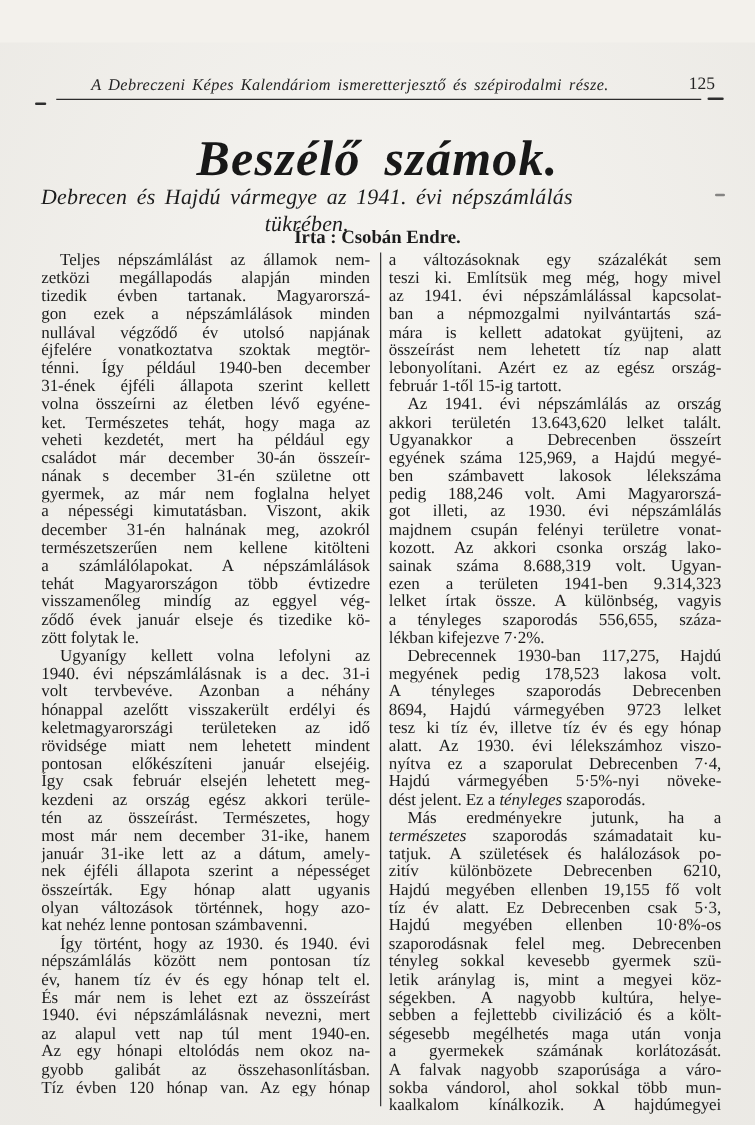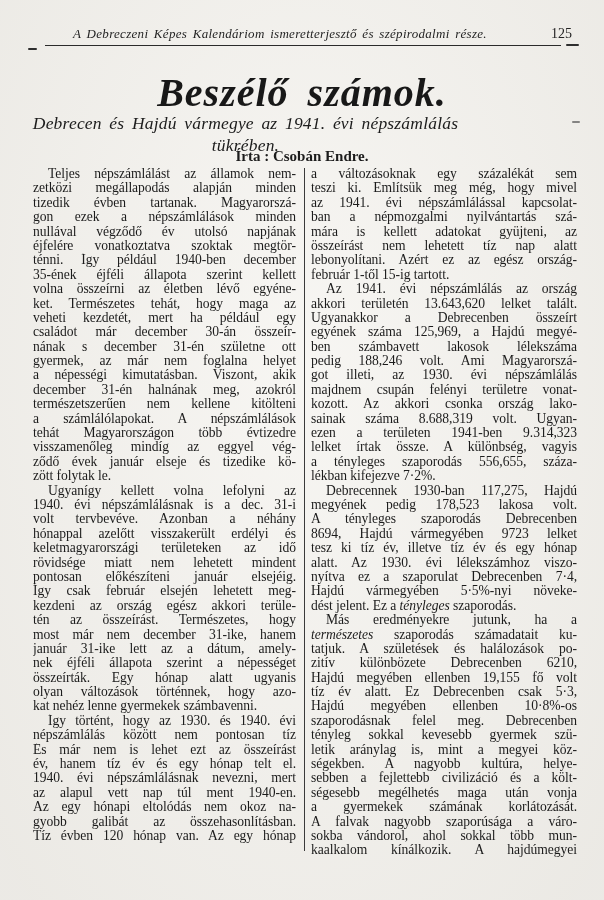--- a/index.html
+++ b/index.html
@@ -9,20 +9,21 @@
     font-family: "Liberation Serif", serif;
     color: #1b1b1b;
     overflow: hidden;
     position: relative;
   }
   .page {
     position: absolute; inset: 0;
     background:
       radial-gradient(ellipse at 50% 40%, rgba(255,255,255,0.35), rgba(0,0,0,0.03) 95%),
       #f3f1ec;
+    margin-top: 34px;
   }
   
   .running-header {
     position: absolute; top: 26px; left: 0; width: 604px; height: 18px;
   }
   .running-title {
     position: absolute; left: 45px; width: 470px;
     text-align: center;
     font-style: italic;
     font-size: 13px;
@@ -117,21 +118,21 @@
   <div class="body-area">
     <div class="column left" id="col-left">
         <div class="paragraph">
           <div class="line indent"><span>Teljes népszámlálást az államok nem-</span></div>
           <div class="line"><span>zetközi megállapodás alapján minden</span></div>
           <div class="line"><span>tizedik évben tartanak. Magyarorszá-</span></div>
           <div class="line"><span>gon ezek a népszámlálások minden</span></div>
           <div class="line"><span>nullával végződő év utolsó napjának</span></div>
           <div class="line"><span>éjfelére vonatkoztatva szoktak megtör-</span></div>
           <div class="line"><span>ténni. Így például 1940-ben december</span></div>
-          <div class="line"><span>35-ének éjféli állapota szerint kellett</span></div>
+          <div class="line"><span>31-ének éjféli állapota szerint kellett</span></div>
           <div class="line"><span>volna összeírni az életben lévő egyéne-</span></div>
           <div class="line"><span>ket. Természetes tehát, hogy maga az</span></div>
           <div class="line"><span>veheti kezdetét, mert ha például egy</span></div>
           <div class="line"><span>családot már december 30-án összeír-</span></div>
           <div class="line"><span>nának s december 31-én születne ott</span></div>
           <div class="line"><span>gyermek, az már nem foglalna helyet</span></div>
           <div class="line"><span>a népességi kimutatásban. Viszont, akik</span></div>
           <div class="line"><span>december 31-én halnának meg, azokról</span></div>
           <div class="line"><span>természetszerűen nem kellene kitölteni</span></div>
           <div class="line"><span>a számlálólapokat. A népszámlálások</span></div>
@@ -149,27 +150,27 @@
           <div class="line"><span>rövidsége miatt nem lehetett mindent</span></div>
           <div class="line"><span>pontosan előkészíteni január elsejéig.</span></div>
           <div class="line"><span>Így csak február elsején lehetett meg-</span></div>
           <div class="line"><span>kezdeni az ország egész akkori terüle-</span></div>
           <div class="line"><span>tén az összeírást. Természetes, hogy</span></div>
           <div class="line"><span>most már nem december 31-ike, hanem</span></div>
           <div class="line"><span>január 31-ike lett az a dátum, amely-</span></div>
           <div class="line"><span>nek éjféli állapota szerint a népességet</span></div>
           <div class="line"><span>összeírták. Egy hónap alatt ugyanis</span></div>
           <div class="line"><span>olyan változások történnek, hogy azo-</span></div>
-          <div class="line last"><span>kat nehéz lenne gyermekek számbavenni.</span></div>
+          <div class="line last"><span>kat nehéz lenne pontosan számbavenni.</span></div>
         </div>
         <div class="paragraph">
           <div class="line indent"><span>Így történt, hogy az 1930. és 1940. évi</span></div>
           <div class="line"><span>népszámlálás között nem pontosan tíz</span></div>
+          <div class="line"><span>év, hanem tíz év és egy hónap telt el.</span></div>
           <div class="line"><span>És már nem is lehet ezt az összeírást</span></div>
-          <div class="line"><span>év, hanem tíz év és egy hónap telt el.</span></div>
           <div class="line"><span>1940. évi népszámlálásnak nevezni, mert</span></div>
           <div class="line"><span>az alapul vett nap túl ment 1940-en.</span></div>
           <div class="line"><span>Az egy hónapi eltolódás nem okoz na-</span></div>
           <div class="line"><span>gyobb galibát az összehasonlításban.</span></div>
           <div class="line"><span>Tíz évben 120 hónap van. Az egy hónap</span></div>
         </div>
       </div>
     <div class="col-divider"></div>
     <div class="column right" id="col-right">
         <div class="paragraph">

